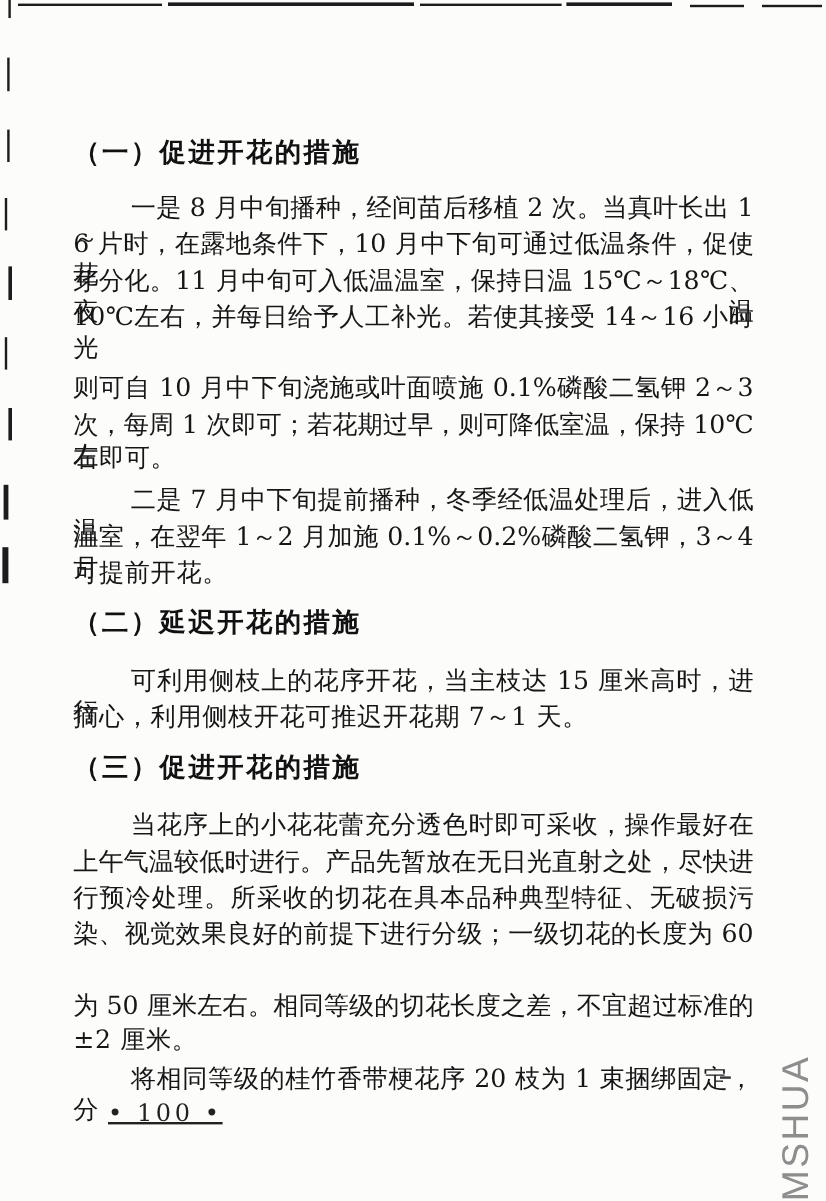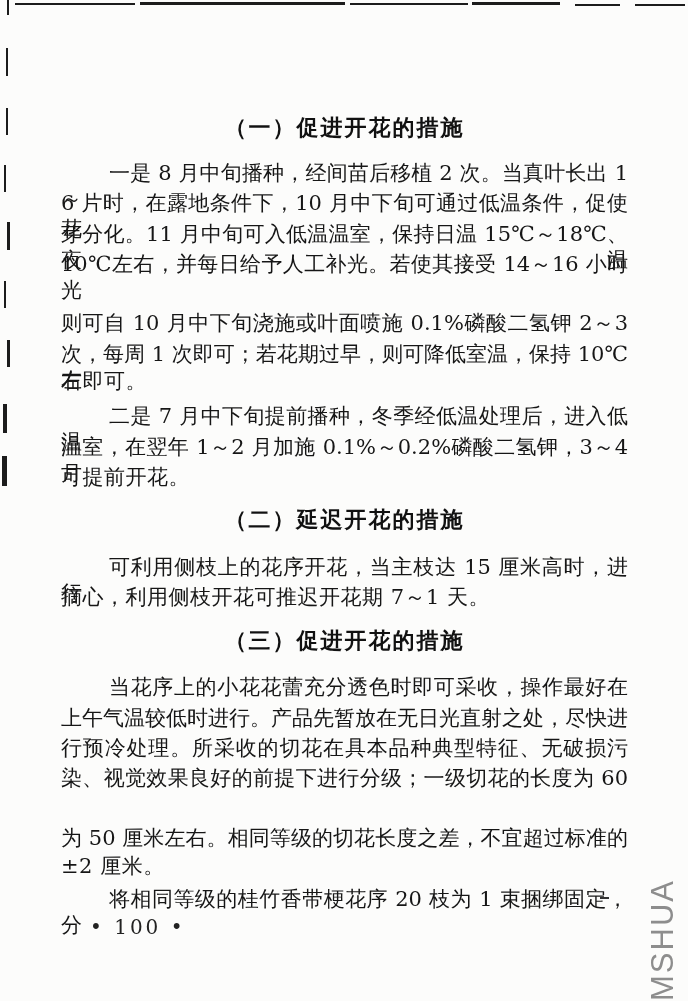--- a/index.html
+++ b/index.html
@@ -17,27 +17,27 @@
     color:#161616;letter-spacing:0.5px;
   }
   .fill{
     white-space:normal;
     text-align:justify;text-align-last:justify;
     text-justify:inter-character;
     letter-spacing:0;
   }
   .indent{text-indent:48px;}
   .heading{
-    position:absolute;left:61px;width:567px;text-align:center;
+    position:absolute;left:61px;width:567px;
     font-size:22px;line-height:28px;font-weight:700;color:#111;
     letter-spacing:2px;
   }
   .pagenum{
     position:absolute;left:90px;top:915px;
-    font-size:20px;letter-spacing:3px;color:#222;
+    font-size:20px;letter-spacing:3px;color:#222;text-decoration:underline;
   }
   
   .watermark{
     position:absolute;left:598px;top:920px;width:130px;height:40px;
     transform:rotate(-90deg);
     font-family:"Liberation Sans","DejaVu Sans",sans-serif;
     font-size:31px;font-weight:500;color:#8d8d8d;
     letter-spacing:2px;text-align:center;line-height:40px;
   }
   

